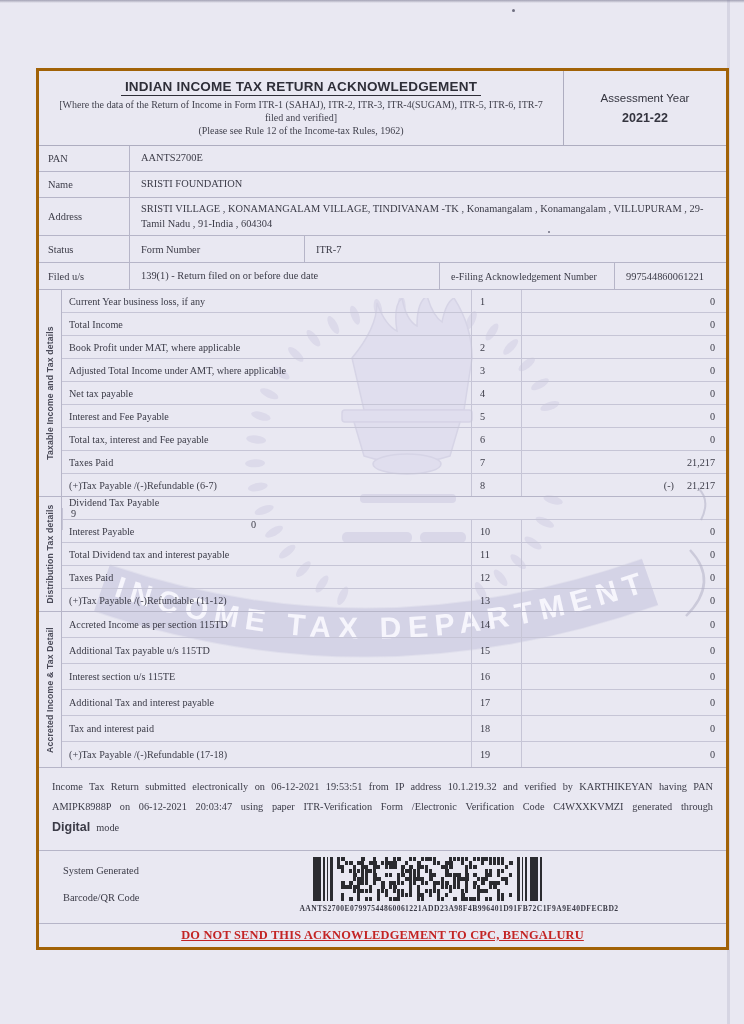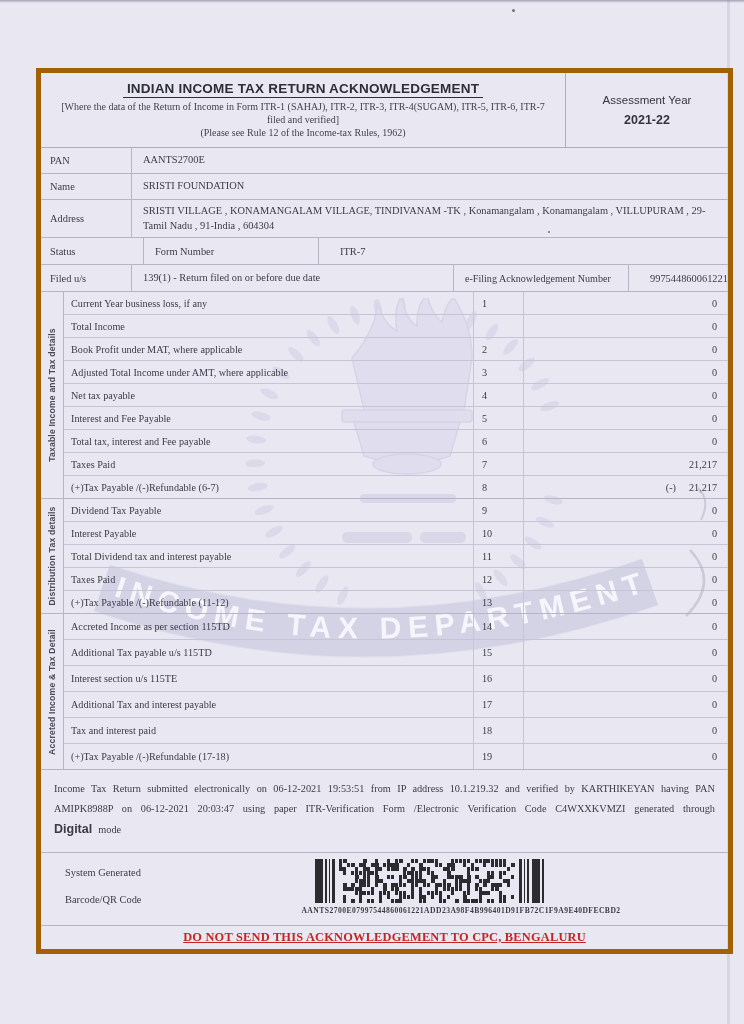--- a/index.html
+++ b/index.html
@@ -7,40 +7,40 @@
         font-family:"Liberation Serif",serif;color:#3b3b47;overflow:hidden;margin:0 auto;}
   .scan-top{position:absolute;top:0;left:0;right:0;height:3px;
         background:linear-gradient(#a3a2b4,rgba(163,162,180,0));}
   .page-edge{position:absolute;top:0;bottom:0;left:727px;width:3px;background:rgba(130,130,158,.18);}
   .speck{position:absolute;background:#6f6f80;border-radius:50%;}
 
   
   .wm{position:absolute;left:42px;top:298px;z-index:0;}
 
   
-  .doc{position:absolute;left:36px;top:68px;width:687px;border:5px solid #a16207;z-index:1;
+  .doc{position:absolute;left:36px;top:68px;width:687px;border:3px solid #a16207;z-index:1;
        background:transparent;}
   .hdr{display:flex;height:74px;border-bottom:1px solid #aeadc0;}
   .hdr-main{flex:1;display:flex;flex-direction:column;align-items:center;justify-content:center;
        border-right:1px solid #aeadc0;padding:2px 8px;}
   .title{font-family:"Liberation Sans",sans-serif;font-weight:bold;font-size:13.5px;
        letter-spacing:.2px;color:#2e2e38;border-bottom:1.7px solid #2e2e38;padding:0 4px 1px;}
   .sub{font-size:10px;margin-top:2.5px;text-align:center;line-height:1.3;color:#42424e;}
   .hdr-ay{width:162px;display:flex;flex-direction:column;align-items:center;justify-content:center;
        font-family:"Liberation Sans",sans-serif;font-size:11.5px;color:#34343f;}
   .ay-value{font-weight:bold;font-size:12.5px;margin-top:7px;}
 
   .info-row{display:flex;border-bottom:1px solid #b6b5c8;align-items:stretch;font-size:10.4px;}
   .h25{height:25px}.h37{height:37px}.h26{height:26px}
   .ilabel{width:81px;flex:none;display:flex;align-items:center;padding-left:9px;}
   .ival{flex:1;border-left:1px solid #b6b5c8;display:flex;align-items:center;
         padding:2px 8px 2px 11px;line-height:1.35;}
   .ival-fixed{flex:none;width:290px;}
-  .imid{flex:none;width:163px;border-left:1px solid #b6b5c8;display:flex;align-items:center;padding-left:11px;margin-left:12px;}
-  .iright{flex:1;border-left:1px solid #b6b5c8;display:flex;align-items:center;padding-left:21px;}
+  .imid{flex:none;width:163px;border-left:1px solid #b6b5c8;display:flex;align-items:center;padding-left:11px;}
+  .iright{flex:1;border-left:1px solid #b6b5c8;display:flex;align-items:center;padding-left:11px;}
 
   .section{display:flex;border-bottom:1px solid #b6b5c8;}
   .strip{width:22px;flex:none;border-right:1px solid #b6b5c8;position:relative;}
   .vlabel{position:absolute;left:50%;top:50%;transform:translate(-50%,-50%) rotate(-90deg);
         white-space:nowrap;font-family:"Liberation Sans",sans-serif;font-weight:bold;
         font-size:8.6px;color:#4a4a58;letter-spacing:.2px;}
   .rows{flex:1;display:flex;flex-direction:column;}
   .drow{display:flex;align-items:stretch;font-size:10.2px;}
   .drow + .drow{border-top:1px solid #c6c5d6;}
   .drow-desc{flex:1;display:flex;align-items:center;padding-left:7px;}
@@ -249,21 +249,21 @@
                 <span>21,217</span>
               </div>
             </div>
           </div>
         </div>
         <div class="section">
           <div class="strip">
             <span class="vlabel">Distribution Tax details</span>
           </div>
           <div class="rows">
-            <div class="drow" style="height: 22px;">
+            <div class="drow" style="height: 22px; flex-direction: column;">
               <div class="drow-desc">Dividend Tax Payable</div>
               <div class="drow-num">9</div>
               <div class="drow-amt">
                 <span>0</span>
               </div>
             </div>
             <div class="drow" style="height: 22px;">
               <div class="drow-desc">Interest Payable</div>
               <div class="drow-num">10</div>
               <div class="drow-amt">

